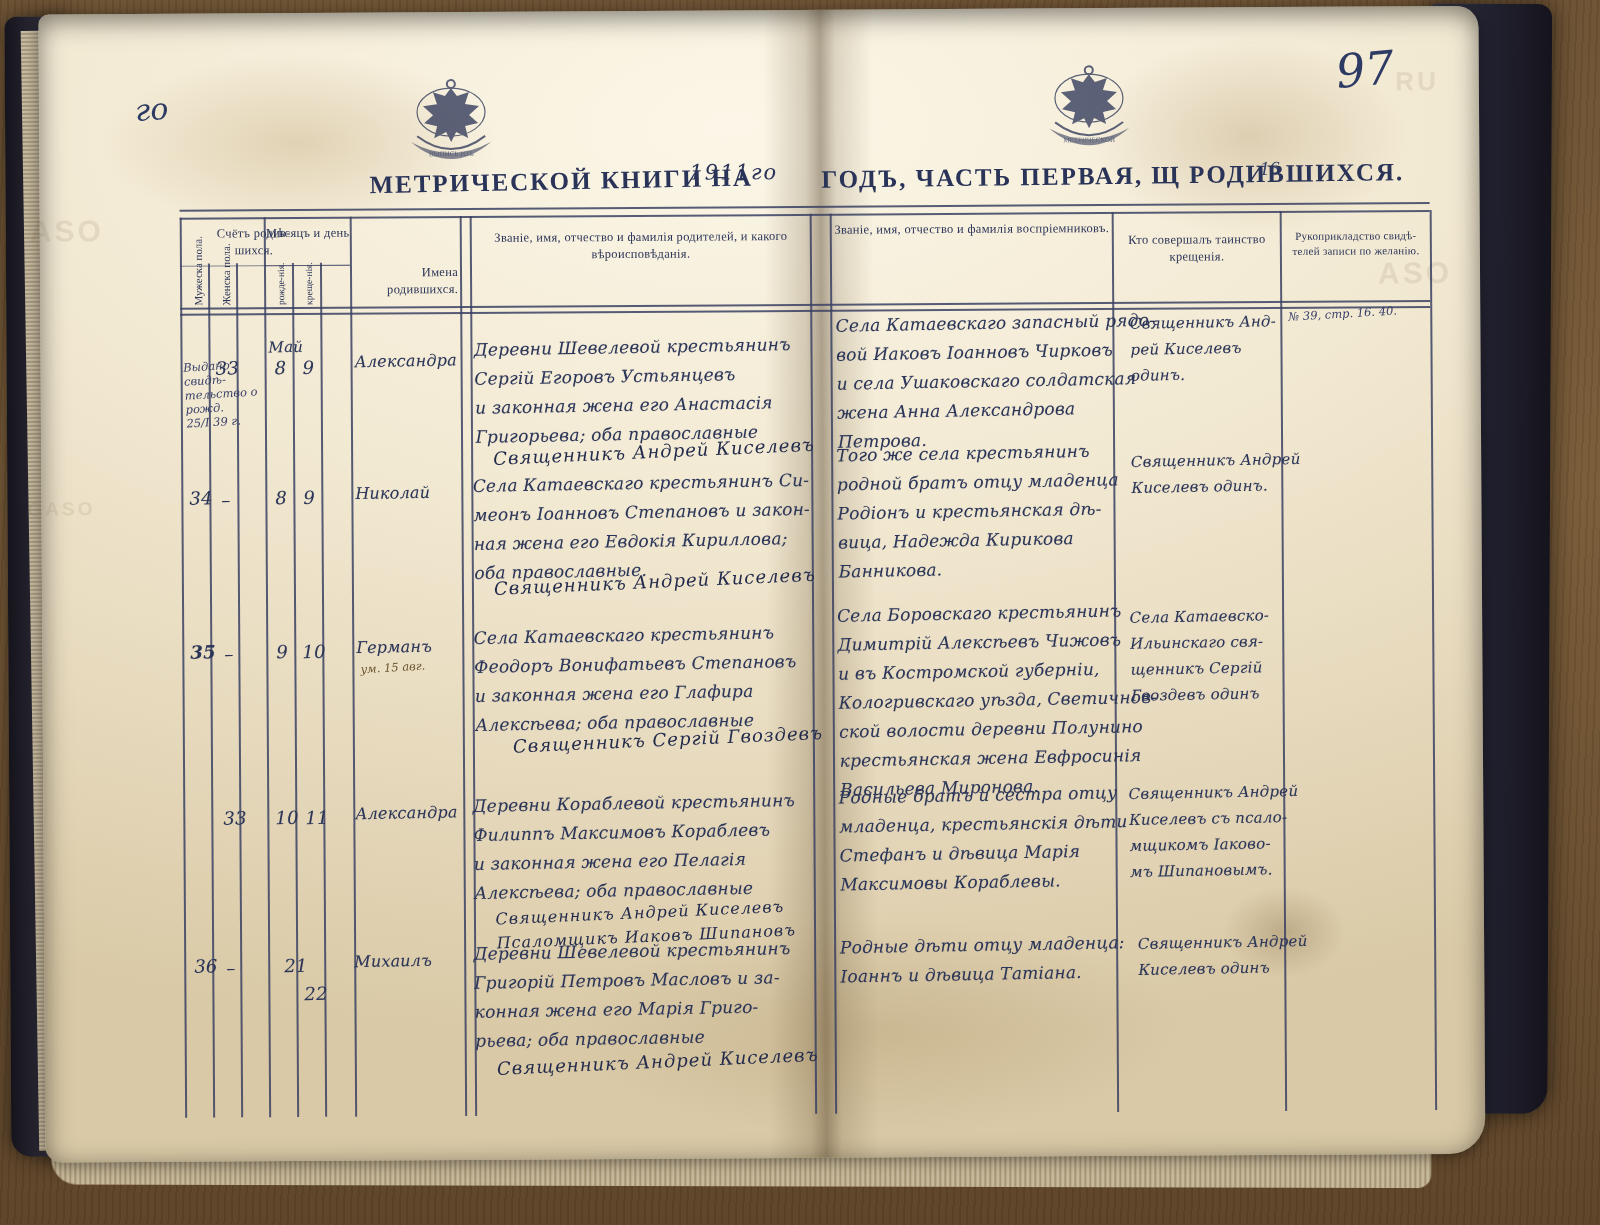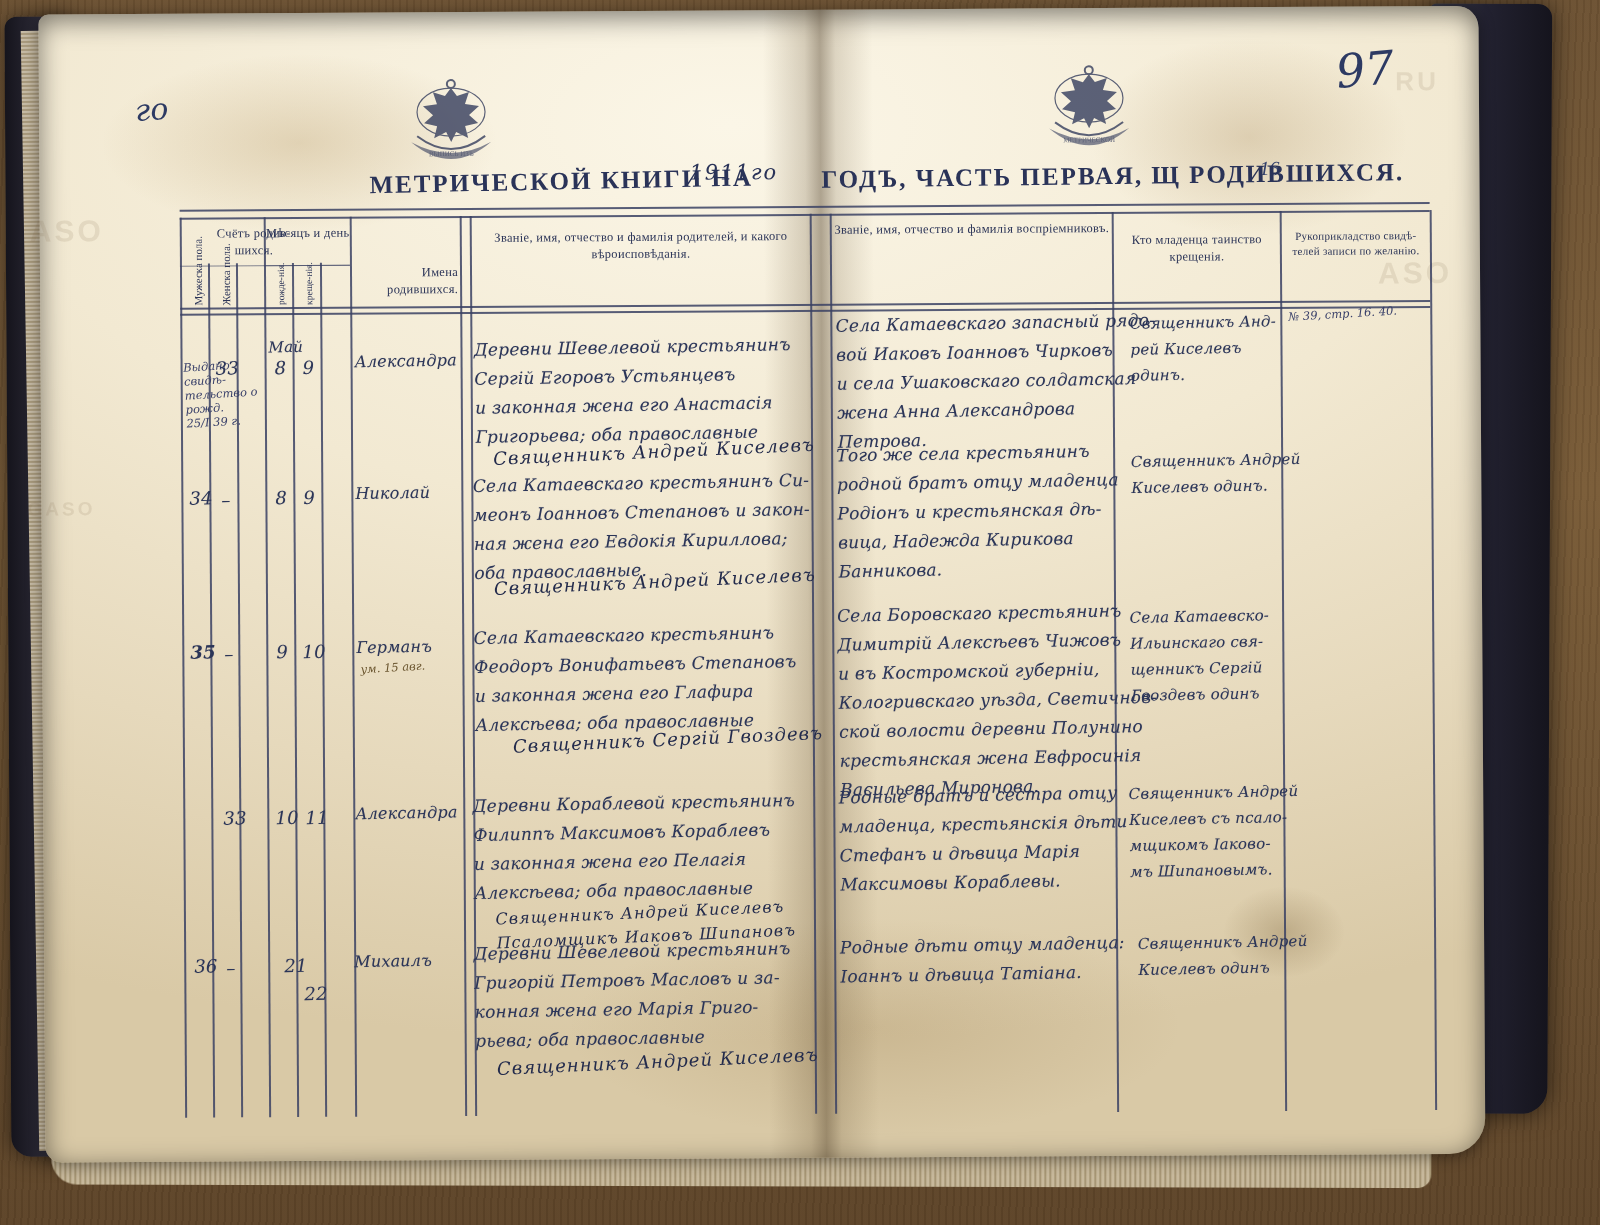--- a/index.html
+++ b/index.html
@@ -331,21 +331,21 @@
 
           <div class="colhead" style="left:142px; top:212px; width:90px;margin-left:27px;">Счётъ родив-
 шихся.</div>
           <div class="colhead" style="left:226px; top:212px; width:84px;">Мѣсяцъ
 и день</div>
           <div class="colhead" style="left:312px; top:252px; width:106px;text-align:right;">Имена родившихся.</div>
           <div class="colhead" style="left:434px; top:218px; width:334px;">Званіе, имя, отчество и фамилія родителей, и какого
 вѣроисповѣданія.</div>
           <div class="colhead" style="left:794px; top:212px; width:276px;">Званіе, имя, отчество и фамилія
 воспріемниковъ.</div>
-          <div class="colhead" style="left:1076px; top:224px; width:162px;">Кто младенца таинство
+          <div class="colhead" style="left:1076px; top:224px; width:162px;">Кто совершалъ таинство
 крещенія.</div>
           <div class="colhead" style="left:1243px; top:222px; width:146px; font-size:11px;">Рукоприкладство свидѣ-
 телей записи по желанію.</div>
 
           <div class="colhead-v" style="left:152px; top:292px;">Мужеска пола.</div>
           <div class="colhead-v" style="left:180px; top:292px;">Женска пола.</div>
           <div class="colhead-v" style="left:236px; top:292px; font-size:9.5px;">рожде-нія.</div>
           <div class="colhead-v" style="left:264px; top:292px; font-size:9.5px;">креще-нія.</div>
         </div>
 

